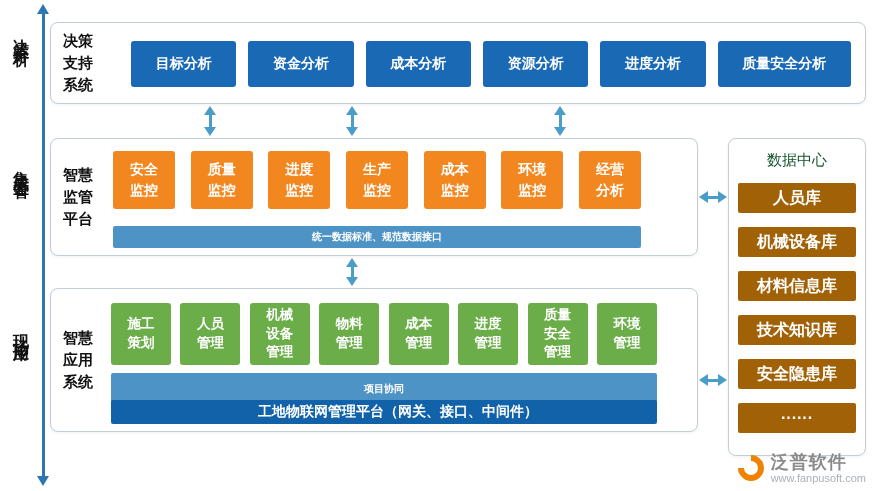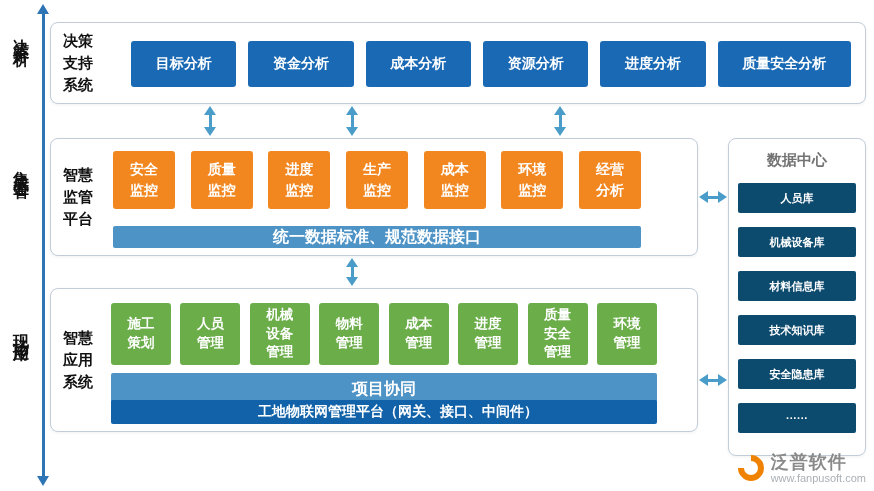--- a/index.html
+++ b/index.html
@@ -36,28 +36,28 @@
   .row-fixed { justify-content:space-between; }
   .btn { display:flex; align-items:center; justify-content:center;
     color:#fff; font-weight:bold; text-align:center; border-radius:3px;
     white-space:pre-line; }
   .btn-blue { flex:1 1 auto; height:46px; padding:0 12px; font-size:14px; background:#1a69b4; }
   .btn-orange { width:62px; height:58px; font-size:14px; line-height:1.5; background:#f2861f; }
   .btn-green { width:60px; height:62px; font-size:13.5px; line-height:1.4; background:#6bad49; }
 
   
   .bar { position:absolute; display:flex; align-items:center; justify-content:center;
-    color:#fff; font-weight:bold; font-size:16px; border-radius:2px; }
+    color:#fff; font-weight:bold; font-size:10px; border-radius:2px; }
   .bar-steel { background:#4e93c6; }
   .bar-dark { background:#1162a8; font-size:14px;padding-left:28px; }
 
   
-  .dc-title { text-align:center; font-weight:bold; font-size:15px; padding-top:12px; color:#737373; }
+  .dc-title { text-align:center; font-weight:normal; font-size:15px; padding-top:12px; color:#14532d; }
   .dc-items { display:flex; flex-direction:column; gap:14px; padding:13px 9px 0 9px; }
-  .dc-item { height:30px; background:#0c4a6e; color:#fff; font-weight:bold; font-size:11px;
+  .dc-item { height:30px; background:#a16207; color:#fff; font-weight:bold; font-size:16px;
     display:flex; align-items:center; justify-content:center; border-radius:2px; }
 
   
   .arrow-v { position:absolute; width:13px; }
   .arrow-v .shaft { position:absolute; left:5px; top:7px; bottom:7px; width:3px; background:#4b9dc9; }
   .arrow-v .head-t { position:absolute; top:0; left:0; width:0; height:0;
     border-left:6.5px solid transparent; border-right:6.5px solid transparent; border-bottom:9px solid #4b9dc9; }
   .arrow-v .head-b { position:absolute; bottom:0; left:0; width:0; height:0;
     border-left:6.5px solid transparent; border-right:6.5px solid transparent; border-top:9px solid #4b9dc9; }
   .arrow-h { position:absolute; height:13px; }

